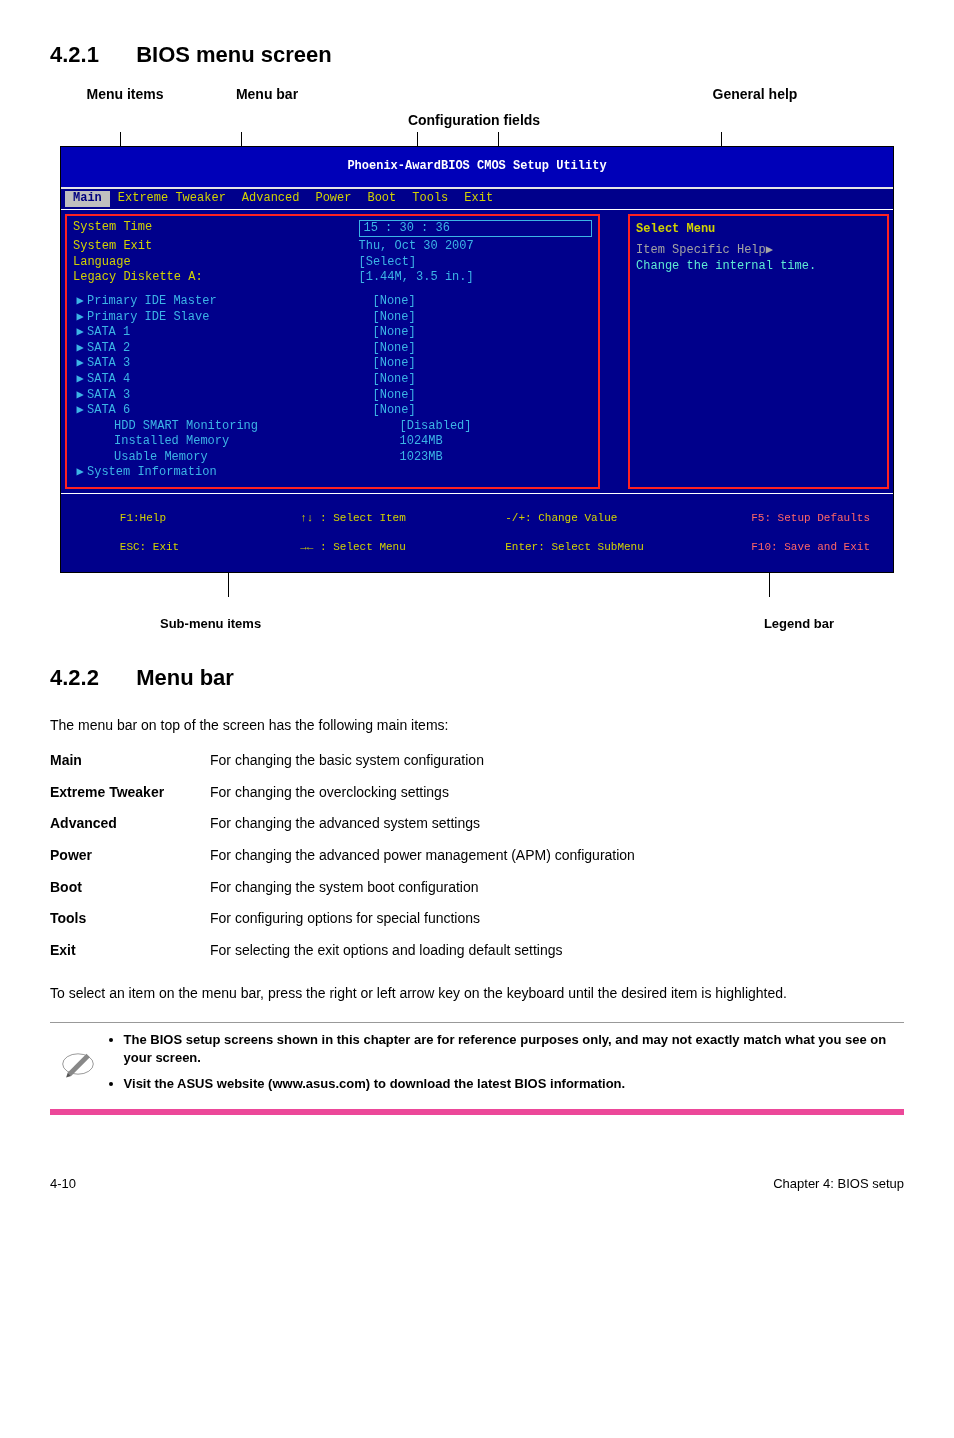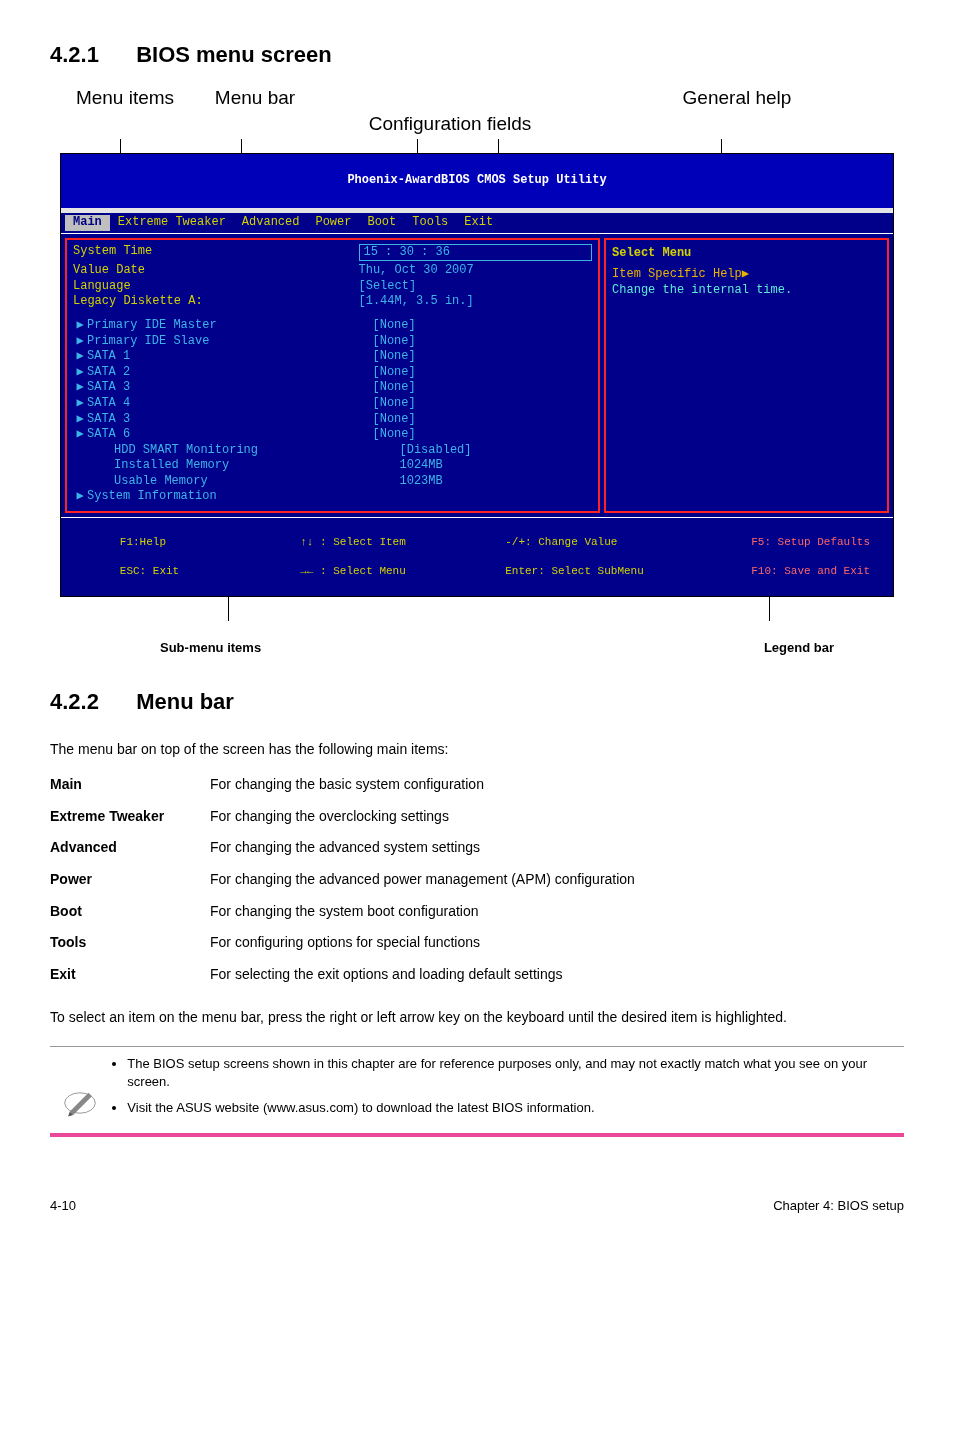--- a/index.html
+++ b/index.html
@@ -21,23 +21,24 @@
     display: inline-block;
     width: 80px;
   }
 
   
   .bios-wrap {
     margin: 0 10px 10px 10px;
   }
   .labels-top {
     display: flex;
-    font-weight: normal;
-    font-size: 19px;
+    font-weight: bold;
+    font-size: 14px;
     margin-bottom: 2px;
+    gap: 12px;
   }
   .labels-top span { text-align: center; }
   .lt-items  { width: 130px; }
   .lt-bar    { width: 130px; }
   .lt-fields { width: 260px; margin-top: 26px; }
   .lt-help   { flex: 1; }
   .label-ticks {
     display: flex;
     height: 14px;
   }
@@ -57,22 +58,22 @@
     font-size: 12px;
     color: #d2d200;
     background: #00008b;
     border: 1px solid #000;
     line-height: 1.3;
   }
   .bios-title {
     background: #0000b8;
     color: #ffffff;
     text-align: center;
-    padding: 19px 0;
-    border-bottom: 5px solid #e5e5e5;
+    padding: 12px 0;
+    border-bottom: 2px solid #e5e5e5;
   }
   .bios-title .pre {
     font-weight: bold;
     color: #fff;
   }
   .bios-menubar {
     display: flex;
     padding: 2px 4px;
     border-bottom: 1px solid #fff;
     background: #00008b;
@@ -83,20 +84,21 @@
   }
   .bios-menubar .m.sel {
     background: #bfbfbf;
     color: #000080;
     font-weight: bold;
   }
 
   .bios-body {
     display: flex;
     padding: 4px;
+    gap: 24px;
   }
   .bios-left {
     flex: 0 0 63%;
     border: 2px solid #ff2222;
     padding: 4px 6px 6px 6px;
   }
   .bios-right {
     flex: 1;
     border: 2px solid #ff2222;
     margin-left: 4px;
@@ -190,25 +192,26 @@
     width: 160px;
   }
 
   .para {
     margin: 18px 0;
     font-size: 14px;
   }
 
   .note-box {
     display: flex;
-    align-items: flex-end;
+    align-items: center;
     border-top: 1px solid #999;
-    border-bottom: 4px solid #ec4899;
+    border-bottom: 6px solid #ec4899;
     padding: 8px 0;
     margin-top: 6px;
+    font-weight: bold;
   }
   .note-icon {
     width: 60px;
     text-align: center;
     padding-top: 2px;
   }
   .note-icon svg { width: 34px; height: 34px; }
   .note-content ul {
     margin: 0;
     padding-left: 18px;
@@ -265,21 +268,21 @@
       <span class="m">Exit</span>
     </div>
 
     <div class="bios-body">
       <div class="bios-left">
         <div class="bios-row">
             <span class="col-label">System Time</span>
             <span class="col-val timebox">15 : 30 : 36</span>
           </div>
         <div class="bios-row">
-            <span class="col-label">Value Date</span>
+            <span class="col-label">System Exit</span>
             <span class="col-val">Thu, Oct 30 2007</span>
           </div>
         <div class="bios-row">
             <span class="col-label">Language</span>
             <span class="col-val">[Select]</span>
           </div>
         <div class="bios-row">
             <span class="col-label">Legacy Diskette A:</span>
             <span class="col-val">[1.44M, 3.5 in.]</span>
           </div>
@@ -342,21 +345,21 @@
         <div class="bios-row submenu">
             <span class="arrow">▶</span>
             <span class="col-label">System Information</span>
             <span class="col-val"></span>
           </div>
       </div>
 
       <div class="bios-right">
         <div class="right-title">Select Menu</div>
         <div style="height:6px"></div>
-        <div style="color:#eab308"><span>Item Specific Help</span><span>▶</span></div>
+        <div style="color:#a3a3a3"><span>Item Specific Help</span><span>▶</span></div>
         <div style="color:#5eead4">Change the internal time.</div>
       </div>
     </div>
 
     <div class="bios-footer">
       <div class="fcol fcol1">
         <span class="lbl">F1:Help</span><br>
         <span class="lbl">ESC: Exit</span>
       </div>
       <div class="fcol fcol2">

